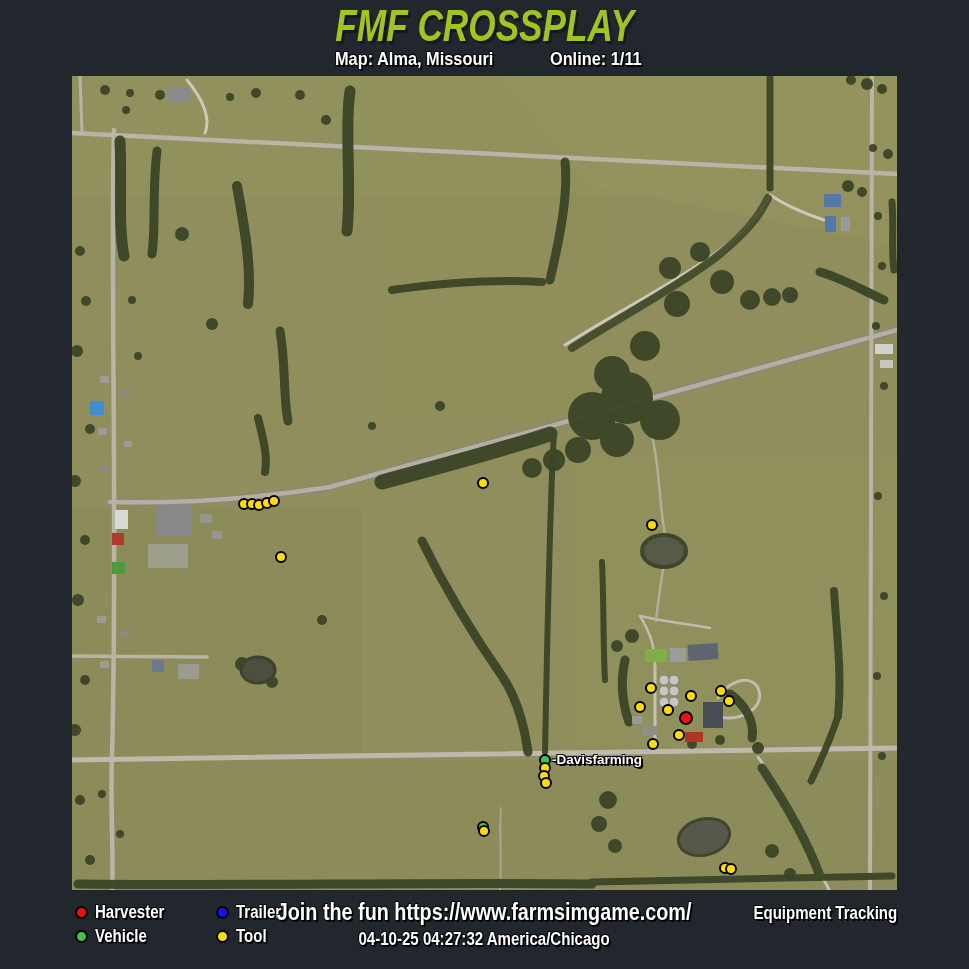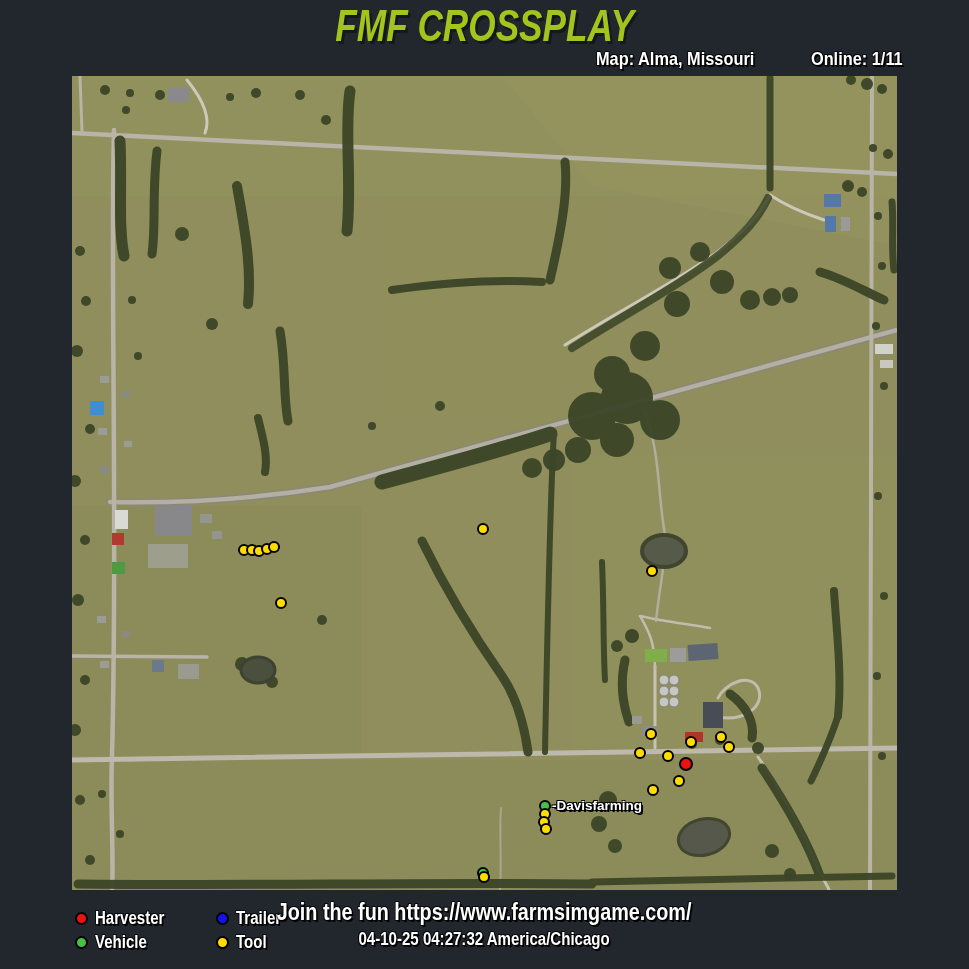--- a/index.html
+++ b/index.html
@@ -12,46 +12,46 @@
   .outlined { text-shadow: 2px 2px 0 rgba(0,0,0,.95), -1px -1px 0 rgba(0,0,0,.7), 1px -1px 0 rgba(0,0,0,.7), -1px 1px 0 rgba(0,0,0,.7); }
 
   
   .title {
     position:absolute; top:0; left:0; right:0; text-align:center;
     font-size:44px; letter-spacing:0px; line-height:52px;font-style:italic;
   }
   .title .t-inner { display:inline-block; transform:scaleX(.8); transform-origin:center;
     text-shadow: 3px 3px 0 #14171c; }
   .subheader { position:absolute; top:48px; left:74px; right:66px;
-    display:flex; justify-content:flex-end; font-size:19px;gap:16px; }
+    display:flex; justify-content:center; font-size:19px;gap:16px; }
   .cond-l { display:inline-block; transform:scaleX(.86); transform-origin:left center; }
   .cond-r { display:inline-block; transform:scaleX(.86); transform-origin:right center; }
   .cond-c { display:inline-block; transform:scaleX(.86); transform-origin:center; }
 
   
   .map-container {
     position:absolute; left:72px; top:76px; width:825px; height:814px;
     background:#8f8e5c; overflow:hidden;
   }
   .map-container svg { position:absolute; left:0; top:0; }
-  #markers-layer { position:absolute; left:0; top:0; width:100%; height:100%;margin-top:46px; }
+  #markers-layer { position:absolute; left:0; top:0; width:100%; height:100%; }
   .marker {
     position:absolute; width:8px; height:8px; border:2px solid #000;
     border-radius:50%; transform:translate(-50%,-50%); box-sizing:content-box;
   }
   .marker.harvester { width:10px; height:10px; }
   .player-label {
     position:absolute; transform:translate(0,-55%); font-size:13.5px; white-space:nowrap;
     text-shadow: 2px 2px 0 #000, -1px -1px 0 #000, 1px -1px 0 #000, -1px 1px 0 #000, 1px 1px 0 #000;
   }
 
   
   .footer { position:absolute; left:72px; right:72px; top:898px; height:66px; }
   .legend {
-    position:absolute; left:3px; top:8px;
+    position:absolute; left:3px; top:2px;
     display:grid; grid-template-rows:repeat(2, 24px); grid-auto-flow:column;
     column-gap:40px; row-gap:0;
   }
   .legend-item { display:flex; align-items:center; gap:7px; font-size:17.5px; }
   .legend-dot { width:9px; height:9px; border:2px solid #000; border-radius:50%;
     box-sizing:content-box; flex:0 0 auto; }
   .footer-center { position:absolute; left:0; right:0; top:0; text-align:center; }
   .join-line { font-size:23px; line-height:28px; }
   .time-line { font-size:17.5px; line-height:26px; }
   .footer-right { position:absolute; right:0; top:4px; text-align:right;
@@ -303,14 +303,17 @@
     </div>
   <div class="footer-center">
     <div class="join-line outlined">
       <span class="cond-c">Join the fun https://www.farmsimgame.com/</span>
     </div>
     <div class="time-line outlined">
       <span class="cond-c">04-10-25 04:27:32 America/Chicago</span>
     </div>
   </div>
   <div class="footer-right">
+    <div class="outlined">
+      <span class="cond-r">Equipment Tracking</span>
+    </div>
   </div>
 </div>
 
 </body></html>

